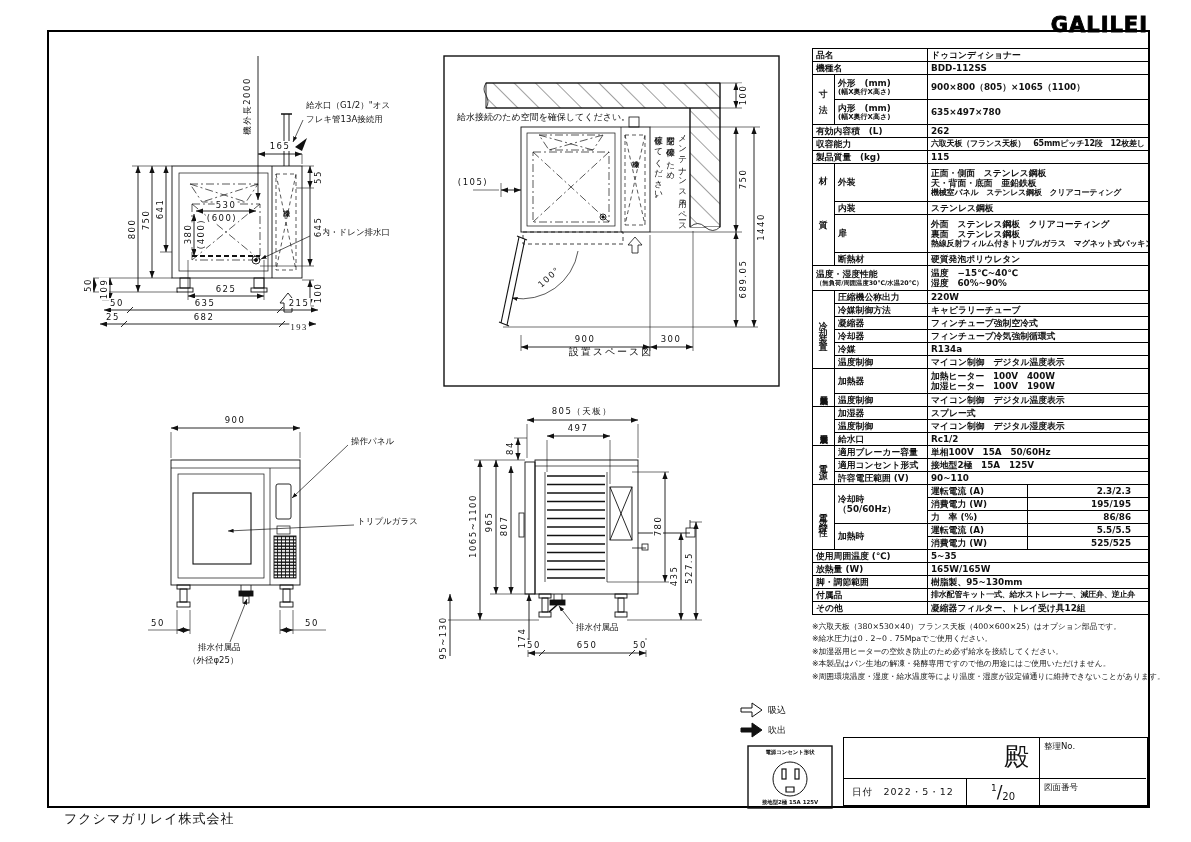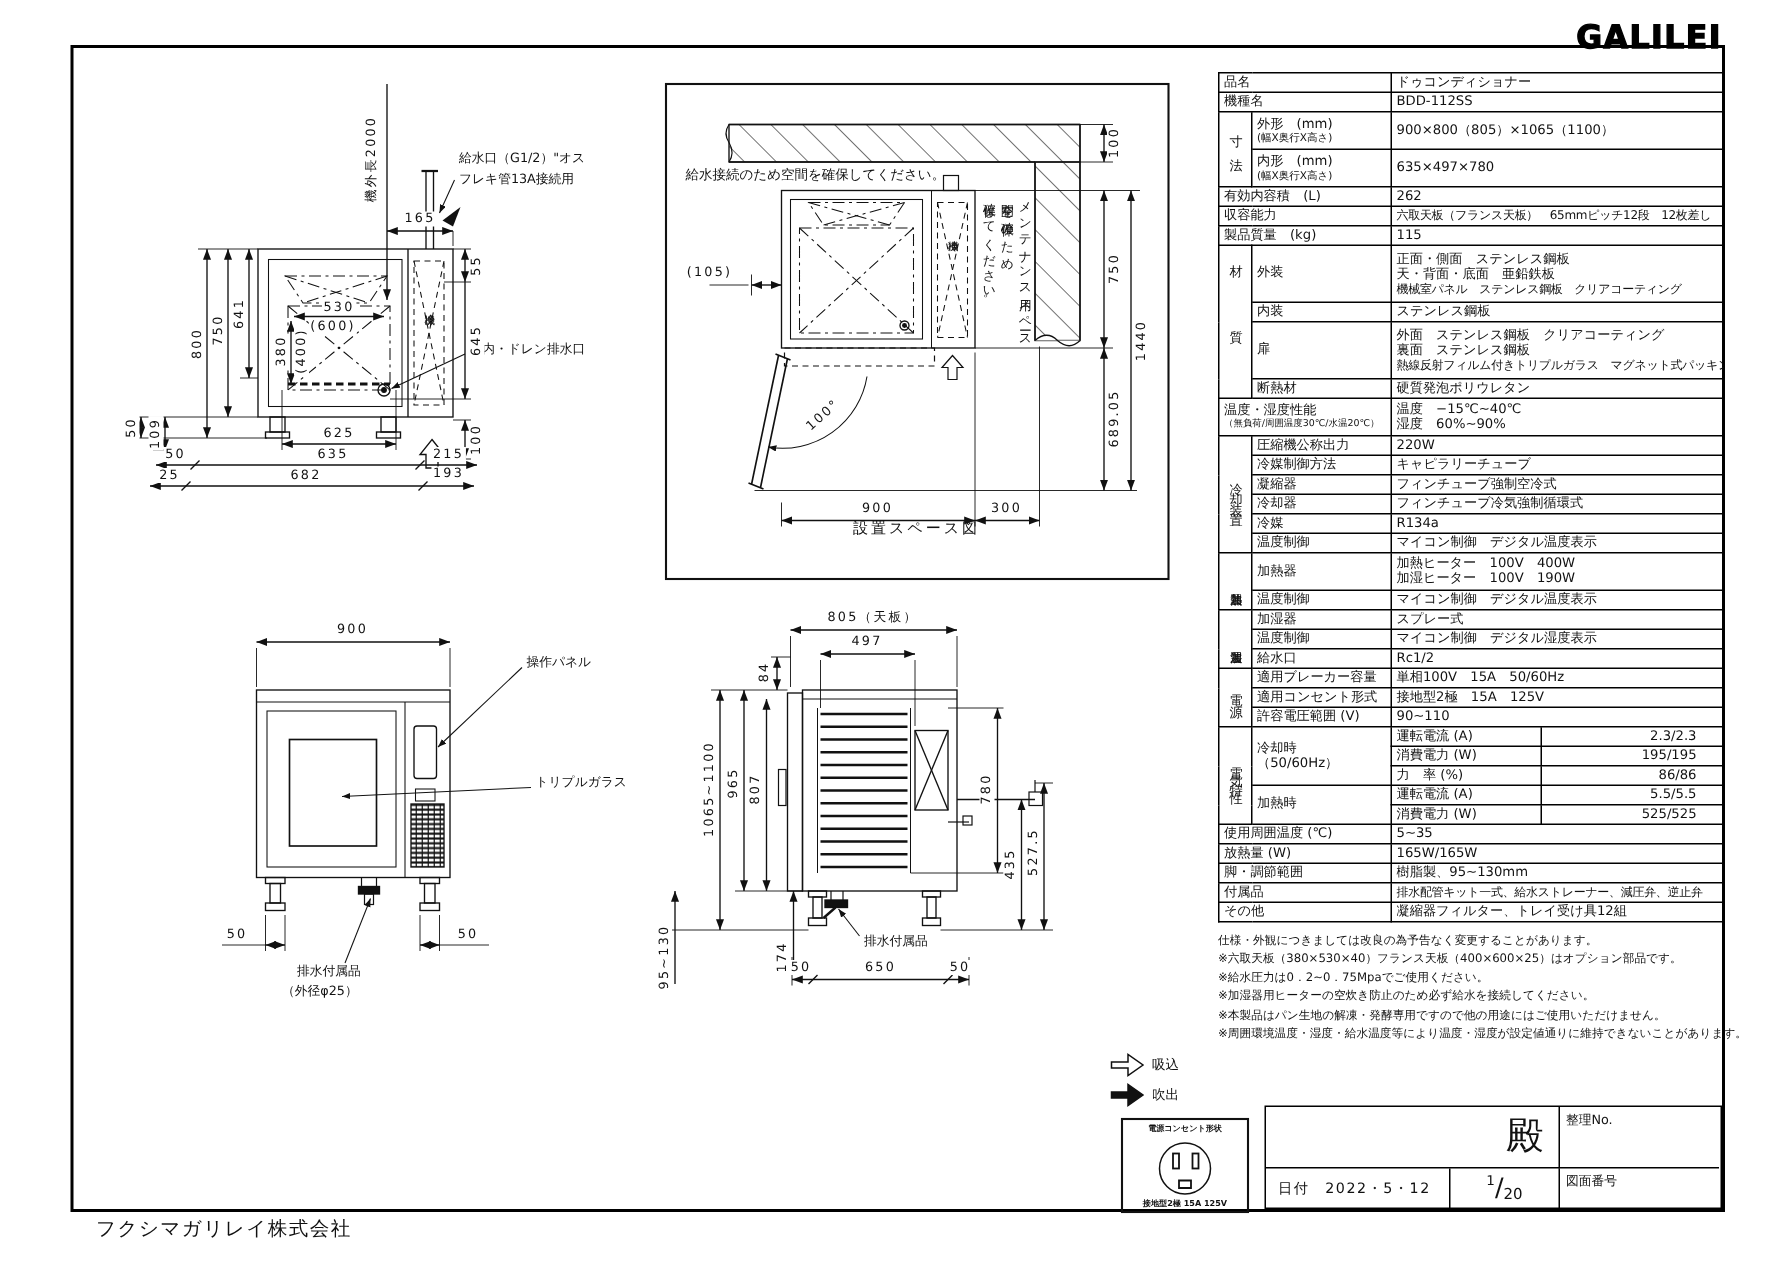--- a/index.html
+++ b/index.html
@@ -9,21 +9,21 @@
   .company{position:absolute;left:64px;top:810px;font-size:13px;letter-spacing:1px;}
   .draw{position:absolute;}
   .draw svg{position:absolute;left:0;top:0;overflow:visible;}
   .lbl{position:absolute;font-size:8.5px;white-space:nowrap;transform:translate(0,-50%);}
   .dim{position:absolute;font-size:8.5px;letter-spacing:1.5px;white-space:nowrap;transform:translate(-50%,-50%);background:#fff;padding:0 1px;}
   .dimv{position:absolute;font-size:8.5px;letter-spacing:1.5px;white-space:nowrap;transform:translate(-50%,-50%) rotate(-90deg);background:#fff;padding:0 1px;}
   .vtext{position:absolute;writing-mode:vertical-rl;text-orientation:upright;font-size:8.5px;letter-spacing:1px;}
   .vsmall{position:absolute;writing-mode:vertical-rl;text-orientation:upright;font-size:7px;letter-spacing:0px;}
   .cap{position:absolute;font-size:10px;letter-spacing:2px;transform:translate(-50%,-50%);}
   
-  table.spec{position:absolute;left:812px;top:48px;width:337px;border-collapse:collapse;table-layout:fixed;font-size:8.8px;line-height:1.15;}
+  table.spec{position:absolute;left:812px;top:48px;width:337px;border-collapse:collapse;table-layout:fixed;font-size:8.8px;line-height:1.15;font-weight:bold;}
   table.spec td{border:1px solid #000;padding:0 3px;overflow:hidden;vertical-align:middle;white-space:nowrap;}
   table.spec tr.h1{height:13px;} table.spec tr.h2{height:25px;} table.spec tr.h3{height:38px;}
   table.spec tr.ts>td{border-top:1.8px solid #000;}
   table.spec{border:1.8px solid #000;}
   td.cat{padding:0;text-align:center;}
   td.cat div{display:inline-block;writing-mode:vertical-rl;text-orientation:upright;}
   .csp2{letter-spacing:16px;} .cspw{letter-spacing:44px;} .csp4{letter-spacing:7px;} .csp4t{letter-spacing:0px;font-size:8px;} .csp2s{letter-spacing:7px;} .csp4m{letter-spacing:5px;}
   .ln{display:block;}
   .sm{font-size:7px;letter-spacing:0;}
   .sm2{font-size:6.3px;letter-spacing:0;}
@@ -132,25 +132,25 @@
     <span class="dimv" style="left:86px;top:172px;">750</span>
     <span class="dimv" style="left:72px;top:181px;">800</span>
     <span class="dimv" style="left:28px;top:237px;">50</span>
     <span class="dimv" style="left:44px;top:241px;">109</span>
     <span class="dim" style="left:166px;top:157px;">530</span>
     <span class="dim" style="left:162px;top:170px;">(600)</span>
     <span class="dimv" style="left:128px;top:186px;">380</span>
     <span class="dimv" style="left:141px;top:186px;">(400)</span>
     <span class="dim" style="left:166px;top:241px;">625</span>
     <span class="dim" style="left:57px;top:255px;">50</span>
-    <span class="dim" style="left:145px;top:255px;margin-left:17px;">635</span>
+    <span class="dim" style="left:145px;top:255px;">635</span>
     <span class="dim" style="left:239px;top:255px;">215</span>
     <span class="dim" style="left:53px;top:269px;">25</span>
     <span class="dim" style="left:144px;top:269px;">682</span>
-    <span class="dim" style="left:239px;top:268px;">193</span>
+    <span class="dim" style="left:239px;top:279px;font-family:Liberation Serif, serif;">193</span>
   </div>
 
   <div class="draw" style="left:443px;top:55px;width:337px;height:335px;">
     <svg width="337" height="335">
       <defs>
         <marker id="arrI" markerWidth="9" markerHeight="7" refX="8" refY="3" orient="auto-start-reverse">
             <path d="M0,0L8,3L0,6Z" fill="#111"></path>
           </marker>
         <pattern id="hatchI" width="15" height="15" patternUnits="userSpaceOnUse" patternTransform="rotate(-45)">
             <line x1="0" y1="0" x2="0" y2="15" stroke="#444" stroke-width="1"></line>
@@ -580,21 +580,20 @@
           <td colspan="2" class="tight">排水配管キット一式、給水ストレーナー、減圧弁、逆止弁</td>
         </tr>
     <tr class="h1">
           <td colspan="2">その他</td>
           <td colspan="2">凝縮器フィルター、トレイ受け具12組</td>
         </tr>
   </tbody>
     </table>
 
   <div class="notes">
-    <div>仕様・外観につきましては改良の為予告なく変更することがあります。</div>
     <div>※六取天板（380×530×40）フランス天板（400×600×25）はオプション部品です。</div>
     <div>※給水圧力は0．2~0．75Mpaでご使用ください。</div>
     <div>※加湿器用ヒーターの空炊き防止のため必ず給水を接続してください。</div>
     <div>※本製品はパン生地の解凍・発酵専用ですので他の用途にはご使用いただけません。</div>
     <div>※周囲環境温度・湿度・給水温度等により温度・湿度が設定値通りに維持できないことがあります。</div>
   </div>
 
   <div class="tblock">
     <div class="tb-dono">殿</div>
     <div class="tb-seiri">整理No.</div>

